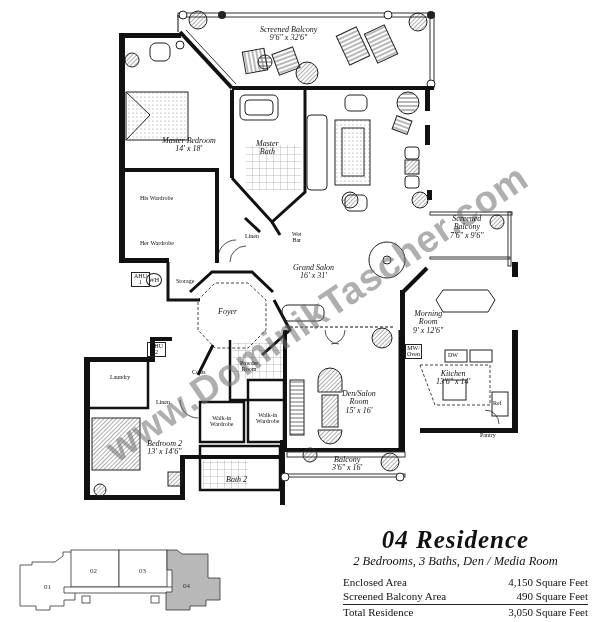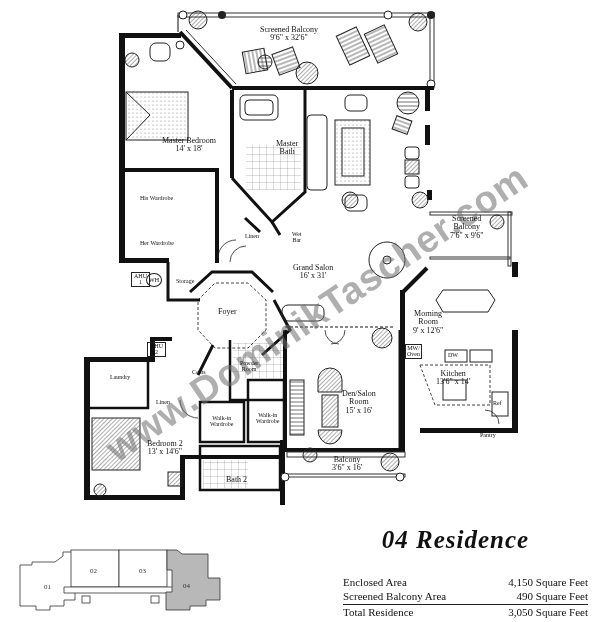--- a/index.html
+++ b/index.html
@@ -3,21 +3,21 @@
 <meta charset="utf-8">
 <style>
   html, body { margin:0; padding:0; background:#ffffff; }
   body { width:600px; height:622px; position:relative; overflow:hidden;
          font-family:"Liberation Serif","DejaVu Serif",serif; color:#111; }
   #plan { position:absolute; left:0; top:0; width:600px; height:622px; }
   .lbl { position:absolute; text-align:center; line-height:1.05; color:#111;
          font-family:"Liberation Serif","DejaVu Serif",serif; white-space:nowrap; }
   .lbl .n { display:block; }
   .lbl .d { display:block; }
-  .s8 { font-size:8px; }
+  .s8 { font-size:8px;font-style:italic; }
   .s6 { font-size:6px; }
 
   #watermark { position:absolute; left:70px; top:300px; width:470px; text-align:center;
     transform:rotate(-34deg); transform-origin:50% 50%;
     font-family:"Liberation Sans","DejaVu Sans",sans-serif; font-weight:bold;
     font-size:38px; color:rgba(110,110,110,0.55); letter-spacing:1px; pointer-events:none; }
 
   #title-block { position:absolute; left:328px; top:527px; width:255px; }
   #res-title { font-size:25px; font-style:italic; font-weight:bold; letter-spacing:1px;
      text-align:center; margin-left:0; display:block; line-height:26px; }
@@ -225,21 +225,21 @@
 <div id="watermark">www.DominikTascher.com</div>
 
 <div class="lbl s8" style="left:260px;top:26px;">
   <span class="n">Screened Balcony</span>
   <span class="d">9'6" x 32'6"</span>
 </div>
 <div class="lbl s8" style="left:162px;top:137px;">
   <span class="n">Master Bedroom</span>
   <span class="d">14' x 18'</span>
 </div>
-<div class="lbl s8" style="left:256px;top:140px;margin-left:20px;">
+<div class="lbl s8" style="left:256px;top:140px;">
   <span class="n">Master</span>
   <span class="d">Bath</span>
 </div>
 <div class="lbl s6" style="left:140px;top:195px;">
   <span class="n">His Wardrobe</span>
 </div>
 <div class="lbl s6" style="left:140px;top:240px;">
   <span class="n">Her Wardrobe</span>
 </div>
 <div class="lbl s6" style="left:245px;top:233px;">
@@ -346,20 +346,21 @@
     <path d="M167 10 H177 L182 14 H208 V38 H220 V60 H206 V66 H190 V70 H166 V52 H172 V30 H167 Z" fill="#b8b8b8" stroke="#333" stroke-width="0.8"></path>
   </svg>
   <span class="kp-lbl" style="left:44px;top:43px;">01</span>
   <span class="kp-lbl" style="left:90px;top:27px;">02</span>
   <span class="kp-lbl" style="left:139px;top:27px;">03</span>
   <span class="kp-lbl" style="left:183px;top:42px;">04</span>
 </div>
 
 <div id="title-block">
   <span id="res-title">04 Residence</span>
+  <span id="res-sub">2 Bedrooms, 3 Baths, Den / Media Room</span>
 </div>
 
 <div id="area-table">
   <div class="arow">
     <span>Enclosed Area</span>
     <span>4,150 Square Feet</span>
   </div>
   <div class="arow">
     <span>Screened Balcony Area</span>
     <span>490 Square Feet</span>

